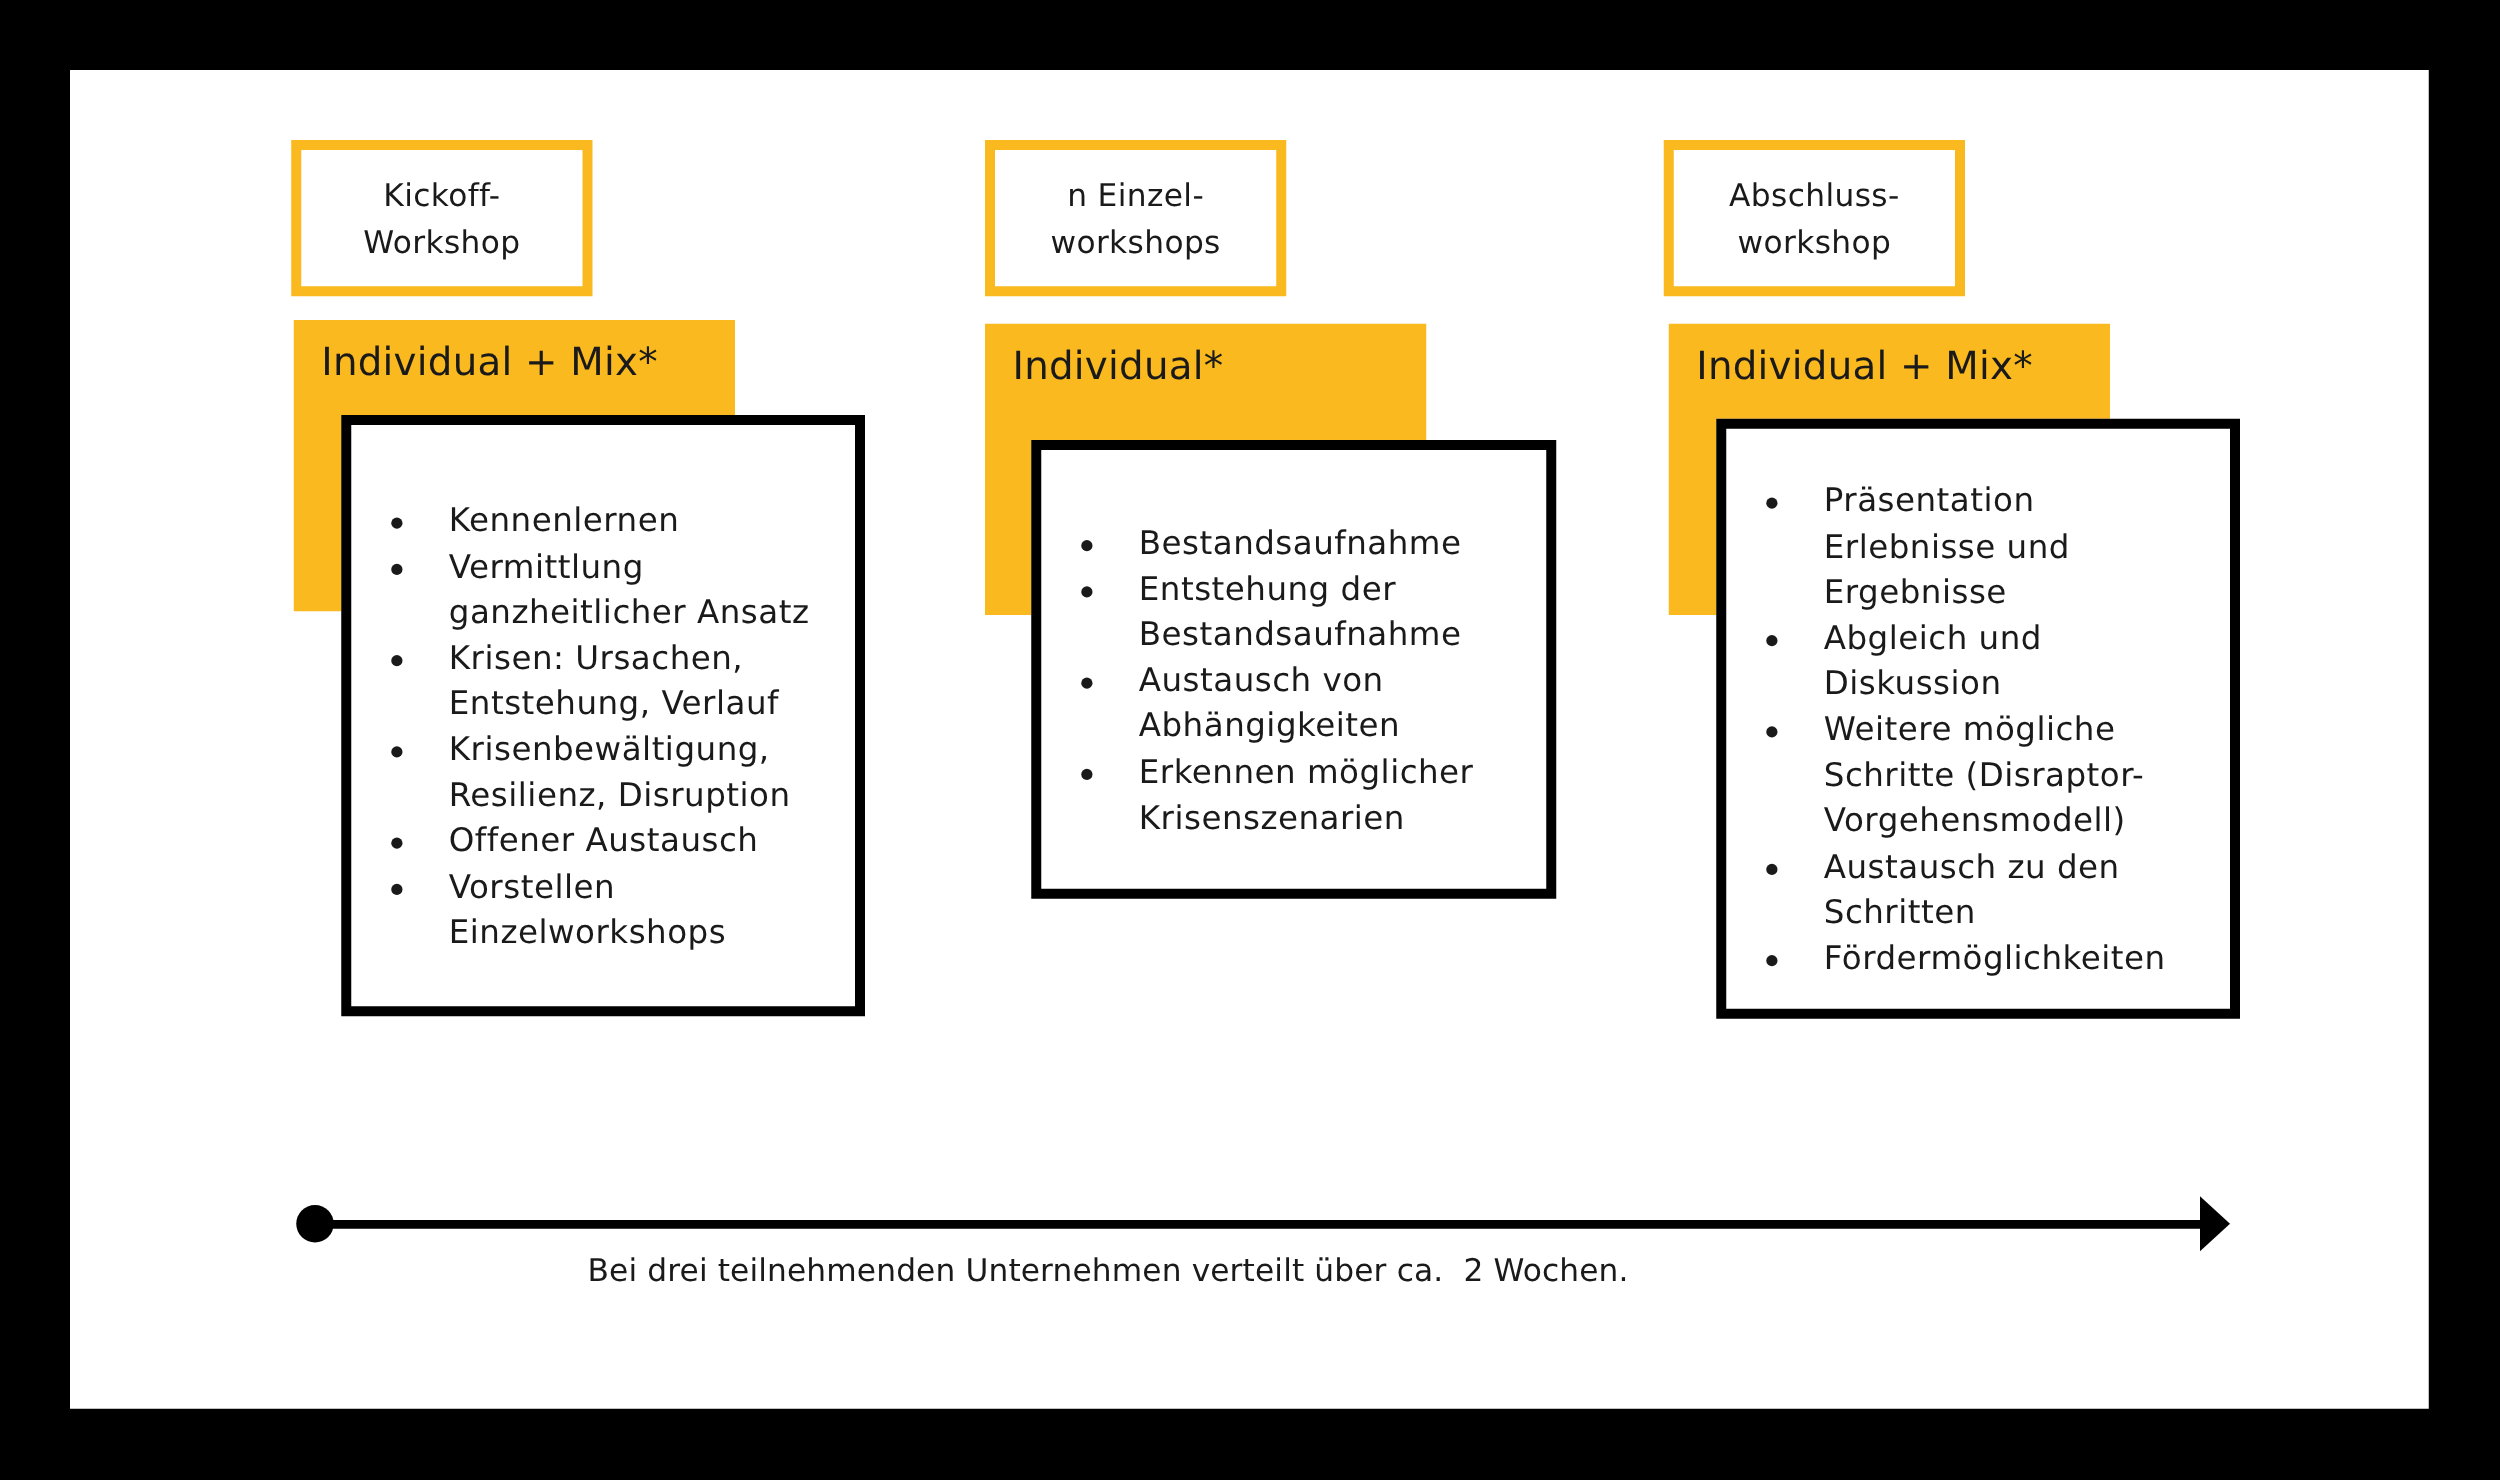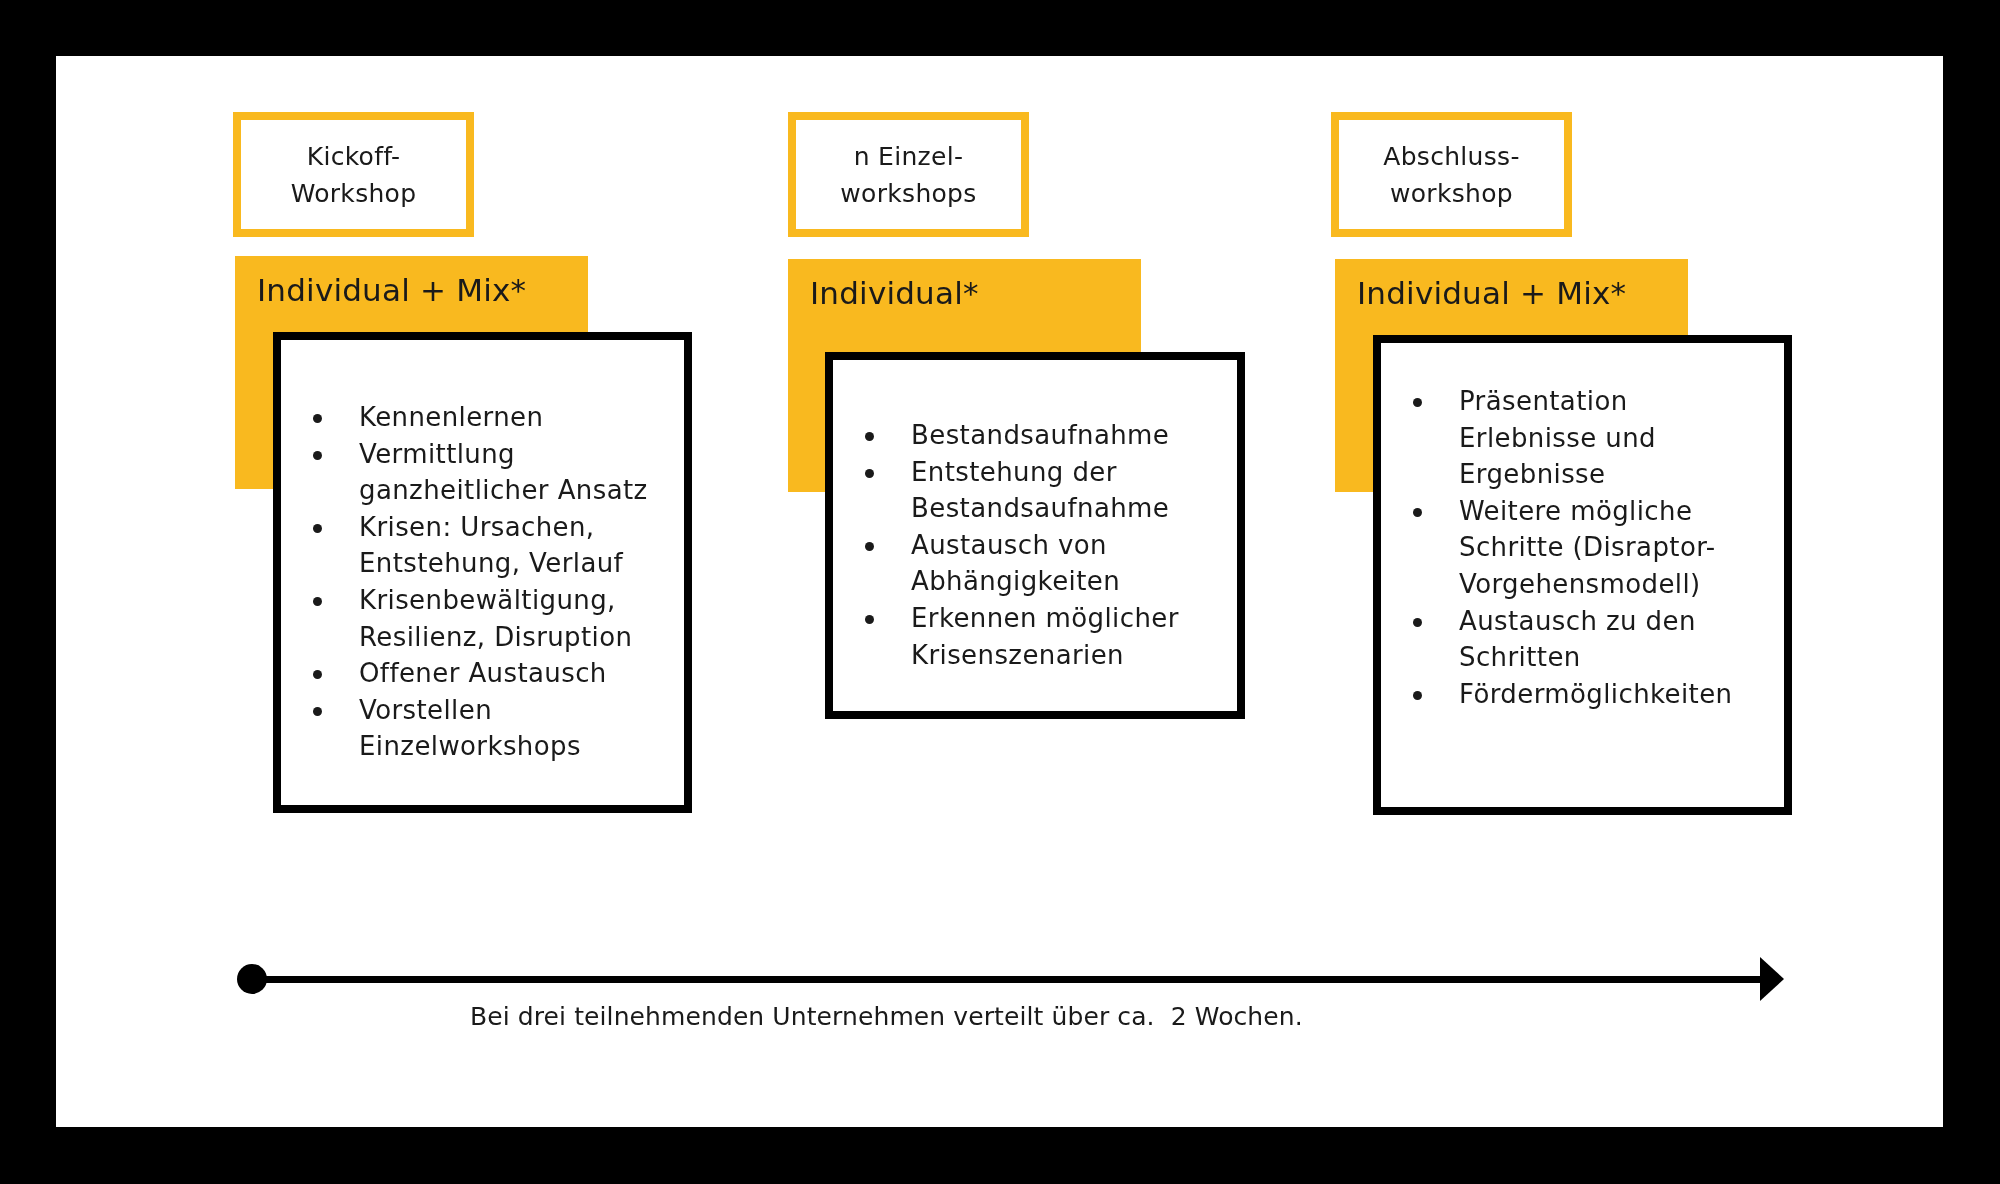--- a/index.html
+++ b/index.html
@@ -74,20 +74,21 @@
       <span>Abschluss-</span>
       <span>workshop</span>
     </div>
   </div>
   <div class="abs mode-box" style="left:1279px; top:203px; width:353px; height:233px;">
     <span class="mode-label">Individual + Mix*</span>
   </div>
   <div class="abs content-box" style="left:1317px; top:279px; width:419px; height:480px;">
     <ul class="bullets" style="top:40px; width:400px;">
       <li style="width:280px"><span class="dot"></span><span>Präsentation Erlebnisse und Ergebnisse</span></li>
+      <li style="width:245px"><span class="dot"></span><span>Abgleich und Diskussion</span></li>
       <li style="width:330px"><span class="dot"></span><span>Weitere mögliche Schritte (Disraptor-Vorgehensmodell)</span></li>
       <li style="width:300px"><span class="dot"></span><span>Austausch zu den Schritten</span></li>
       <li style="width:370px"><span class="dot"></span><span>Fördermöglichkeiten</span></li>
     </ul>
   </div>
 
   <div class="timeline-line" style="left:196px; top:920px; width:1510px;"></div>
   <div class="timeline-dot" style="left:181px; top:908px;"></div>
   <div class="timeline-arrow" style="left:1704px; top:901px;"></div>
   <div class="caption" style="left:414px; top:946px;">Bei drei teilnehmenden Unternehmen verteilt über ca.  2 Wochen.</div>

